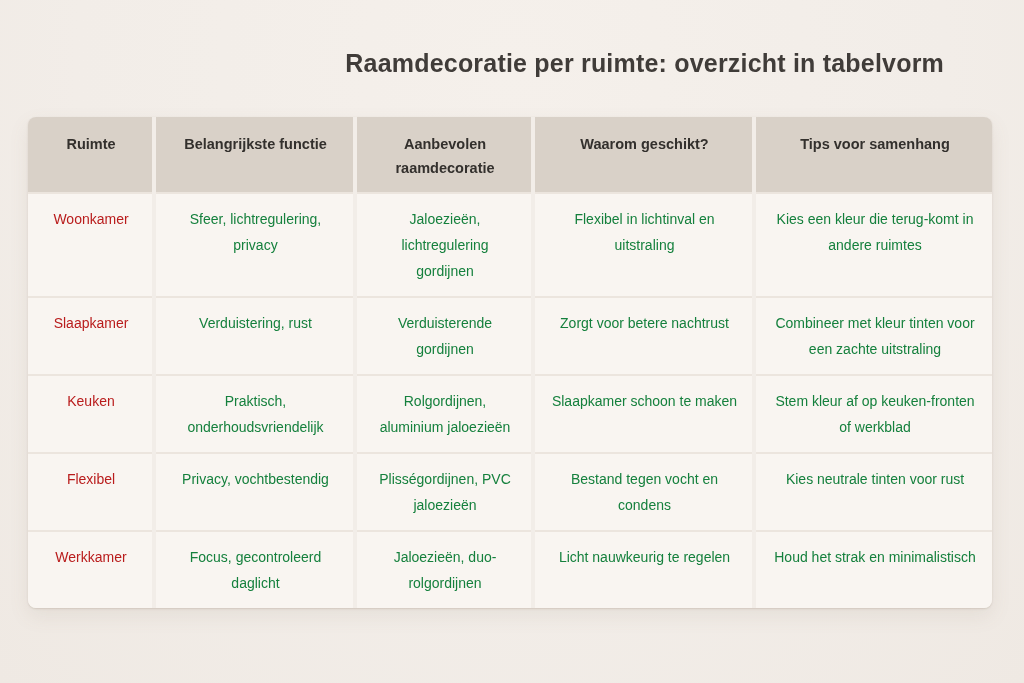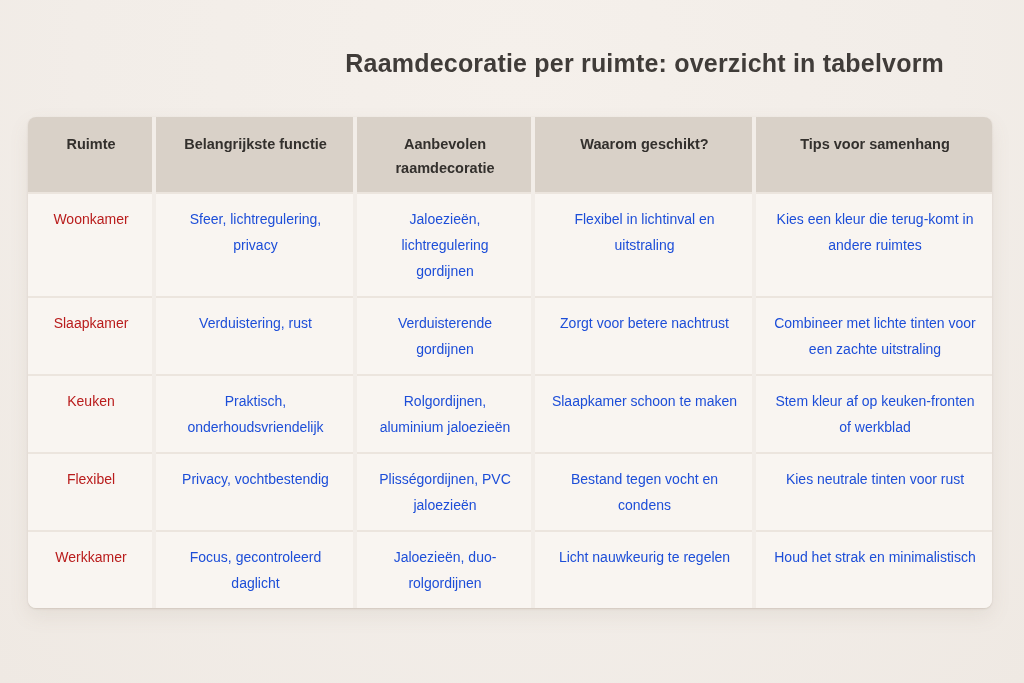--- a/index.html
+++ b/index.html
@@ -40,21 +40,21 @@
     border-radius: 8px;
     overflow: hidden;
     box-shadow: 0 1px 2px rgba(130,110,90,0.22), 0 8px 20px rgba(130,110,90,0.10);
     text-align: center;
   }
   .cell {
     box-sizing: border-box;
     padding: 12px 14px 12px 16px;
     font-size: 14px;
     line-height: 26px;
-    color: #1d4ed8;
+    color: #15803d;
     background: #f9f5f1;
   }
   .cell.th {
     background: #d9d1c8;
     color: #33302d;
     font-weight: 600;
     font-size: 14.5px;
     line-height: 24px;
     min-height: 64px;
     padding-top: 15px;
@@ -85,21 +85,21 @@
   <div class="cell td row-label">Woonkamer</div>
   <div class="cell td">Sfeer, lichtregulering, privacy</div>
   <div class="cell td">Jaloezieën, lichtregulering gordijnen</div>
   <div class="cell td">Flexibel in lichtinval en uitstraling</div>
   <div class="cell td">Kies een kleur die terug-komt in andere ruimtes</div>
 
   <div class="cell td row-label">Slaapkamer</div>
   <div class="cell td">Verduistering, rust</div>
   <div class="cell td">Verduisterende gordijnen</div>
   <div class="cell td">Zorgt voor betere nachtrust</div>
-  <div class="cell td">Combineer met lichte tinten voor een zachte uitstraling</div>
+  <div class="cell td">Combineer met kleur tinten voor een zachte uitstraling</div>
 
   <div class="cell td row-label">Keuken</div>
   <div class="cell td">Praktisch, onderhoudsvriendelijk</div>
   <div class="cell td">Rolgordijnen, aluminium jaloezieën</div>
   <div class="cell td">Slaapkamer schoon te maken</div>
   <div class="cell td">Stem kleur af op keuken-fronten of werkblad</div>
 
   <div class="cell td row-label">Flexibel</div>
   <div class="cell td">Privacy, vochtbestendig</div>
   <div class="cell td">Plisségordijnen, PVC jaloezieën</div>

